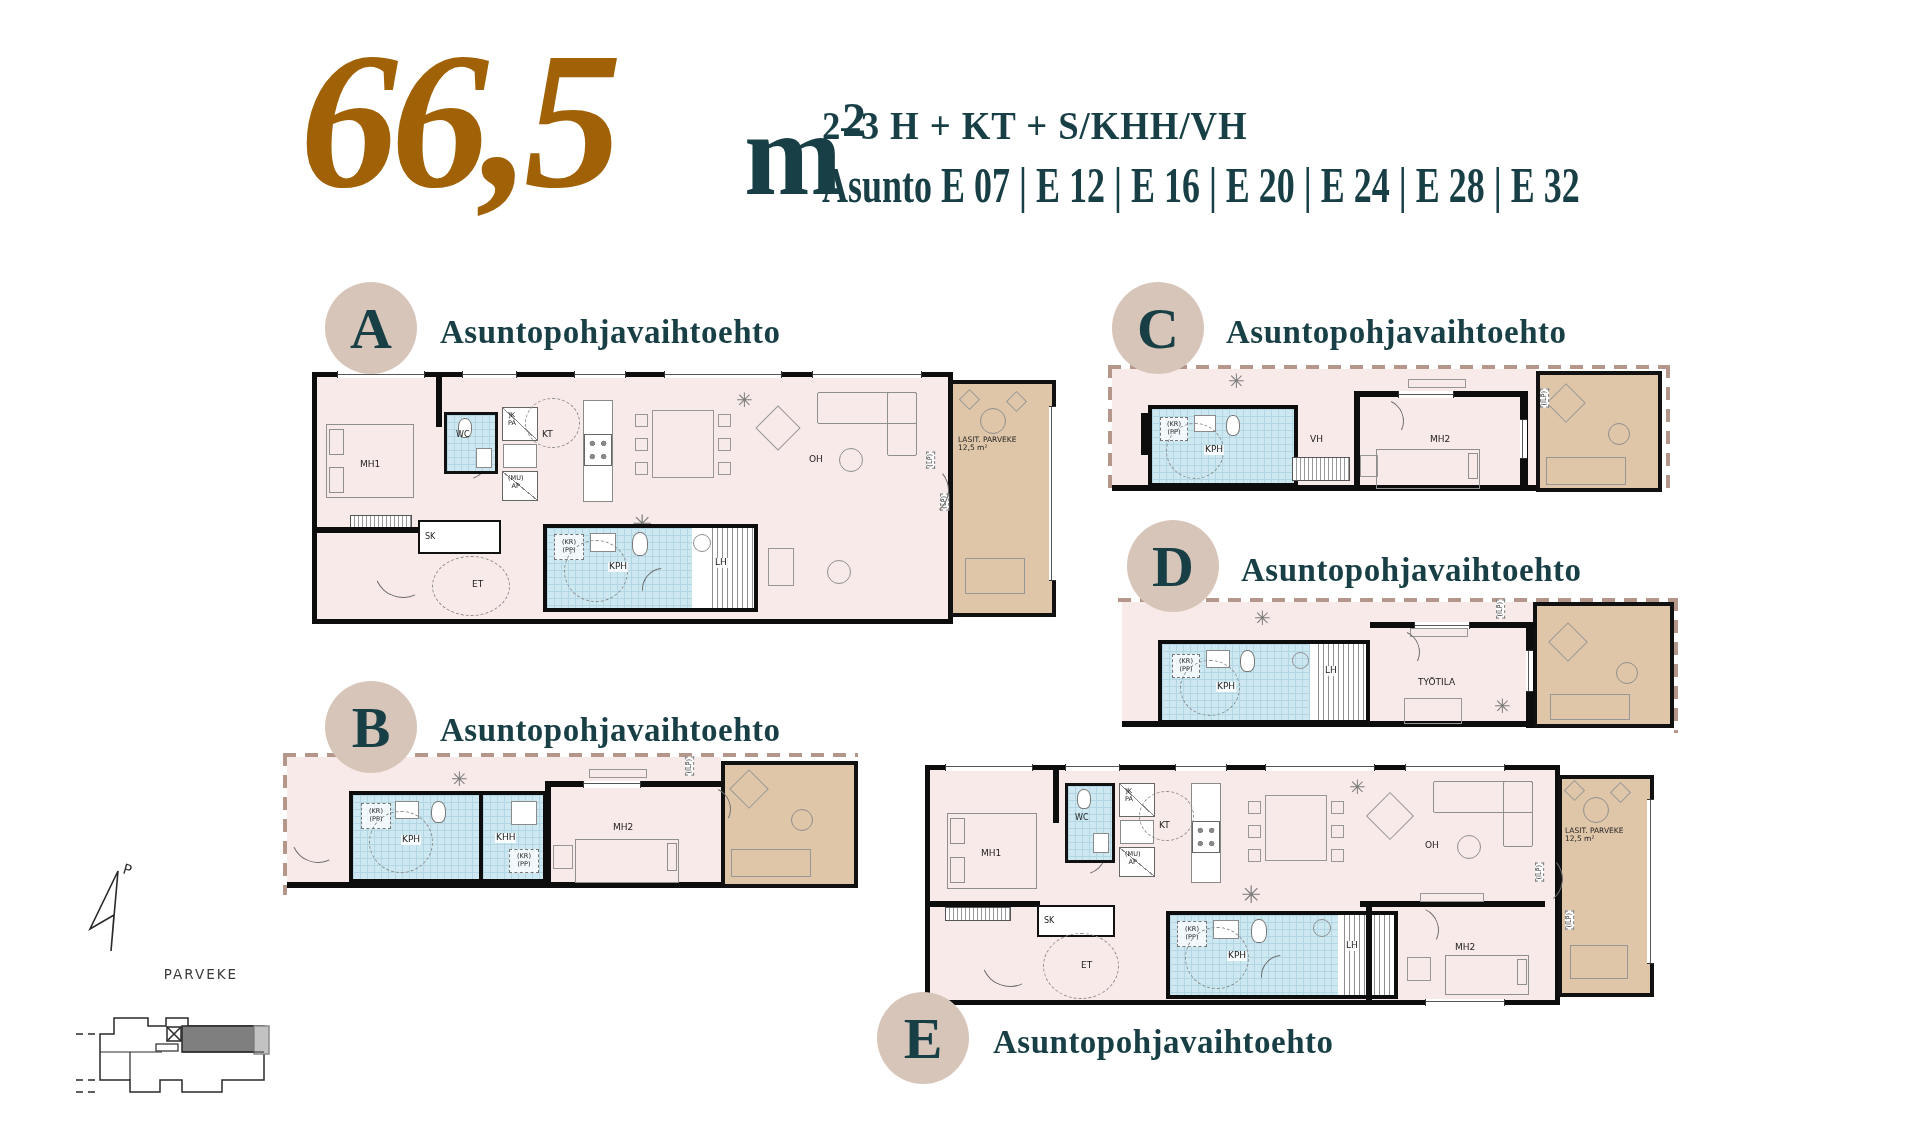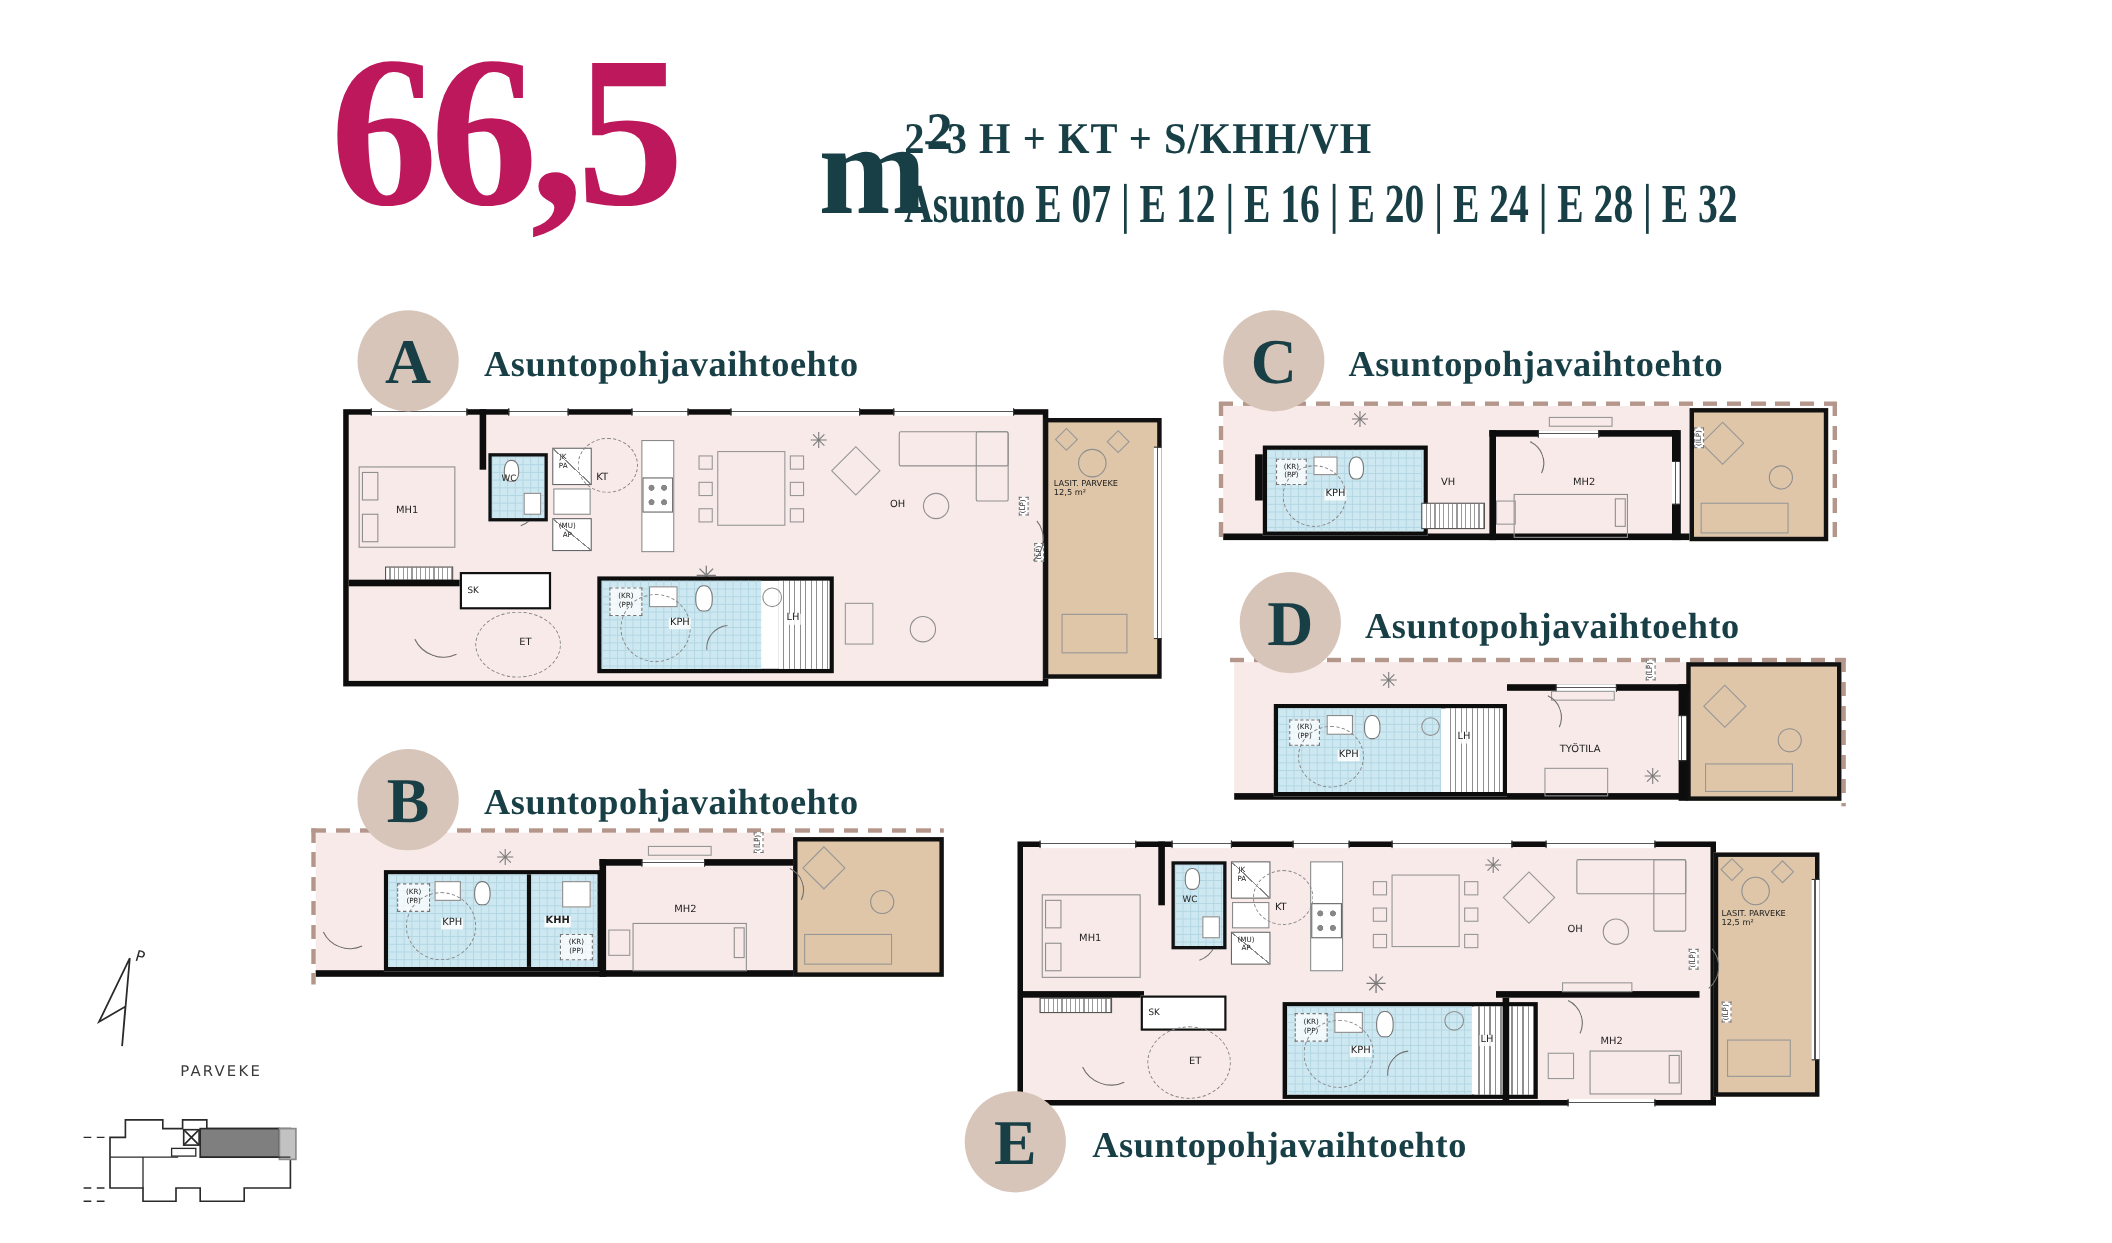--- a/index.html
+++ b/index.html
@@ -1,21 +1,21 @@
 <!DOCTYPE html>
 <html><head>
 <meta charset="utf-8">
 <style>
   html,body{margin:0;padding:0;background:#fff;}
   .page{position:relative;width:1920px;height:1130px;background:#fff;overflow:hidden;font-family:"DejaVu Sans",sans-serif;}
   .abs{position:absolute;box-sizing:border-box;}
   .fp{position:absolute;}
   .fp div{position:absolute;box-sizing:border-box;}
   
-  .num{position:absolute;left:300px;top:22px;font-family:"Liberation Serif",serif;font-weight:bold;font-size:196px;line-height:1;color:#be185d;letter-spacing:-7px;}
+  .num{position:absolute;left:300px;top:22px;font-family:"Liberation Serif",serif;font-weight:bold;font-size:196px;line-height:1;color:#a16207;letter-spacing:-7px;font-style:italic;}
   .unit{position:absolute;left:744px;top:96px;font-family:"Liberation Serif",serif;font-weight:bold;font-size:118px;line-height:1;color:#183F45;}
   .unitsup{position:absolute;left:842px;top:92px;font-family:"Liberation Serif",serif;font-weight:bold;font-size:48px;color:#183F45;}
   .sub1{position:absolute;left:822px;top:102px;font-family:"Liberation Serif",serif;font-weight:bold;font-size:40px;color:#183F45;letter-spacing:1px;transform:scaleX(.92);transform-origin:0 0;white-space:nowrap;}
   .sub2{position:absolute;left:822px;top:156px;font-family:"Liberation Serif",serif;font-weight:bold;font-size:50px;color:#183F45;transform:scaleX(.72);transform-origin:0 0;white-space:nowrap;}
   
   .badge{position:absolute;width:92px;height:92px;border-radius:50%;background:#D8C5BA;color:#183F45;font-family:"Liberation Serif",serif;font-weight:bold;font-size:58px;display:flex;align-items:center;justify-content:center;z-index:6;}
   .vtitle{position:absolute;font-family:"Liberation Serif",serif;font-weight:bold;font-size:33px;color:#183F45;letter-spacing:.5px;z-index:6;white-space:nowrap;}
   
   .apt{background:#F8EAE8;border:5px solid #0D0D0D;}
   .floor{background:#F8EAE8;}
@@ -189,21 +189,21 @@
     <div class="wall" style="left:196px;top:42px;width:4px;height:84px;"></div>
     <div class="bathin" style="left:200px;top:42px;width:60px;height:84px;"></div>
     <div class="dbox two" style="left:78px;top:50px;width:30px;height:26px;">
         <span>(KR)</span>
         <span>(PP)</span>
       </div>
     <div class="wfurn" style="left:112px;top:48px;width:24px;height:18px;"></div>
     <div class="toil" style="left:148px;top:48px;width:15px;height:22px;"></div>
     <div class="dashc" style="left:86px;top:58px;width:64px;height:62px;"></div>
     <div class="lb wlab" style="left:118px;top:82px;">KPH</div>
-    <div class="lb wlab" style="left:212px;top:80px;font-weight:bold;">KHH</div>
+    <div class="lb wlab" style="left:212px;top:80px;">KHH</div>
     <div class="wfurn" style="left:228px;top:48px;width:26px;height:24px;"></div>
     <div class="dbox two" style="left:226px;top:96px;width:30px;height:24px;">
         <span>(KR)</span>
         <span>(PP)</span>
       </div>
 
     <div class="wall" style="left:262px;top:28px;width:176px;height:6px;"></div>
     <div class="winh" style="left:300px;top:28px;width:58px;"></div>
     <div class="wall" style="left:262px;top:28px;width:6px;height:107px;"></div>
     <div class="lb" style="left:330px;top:70px;">MH2</div>

